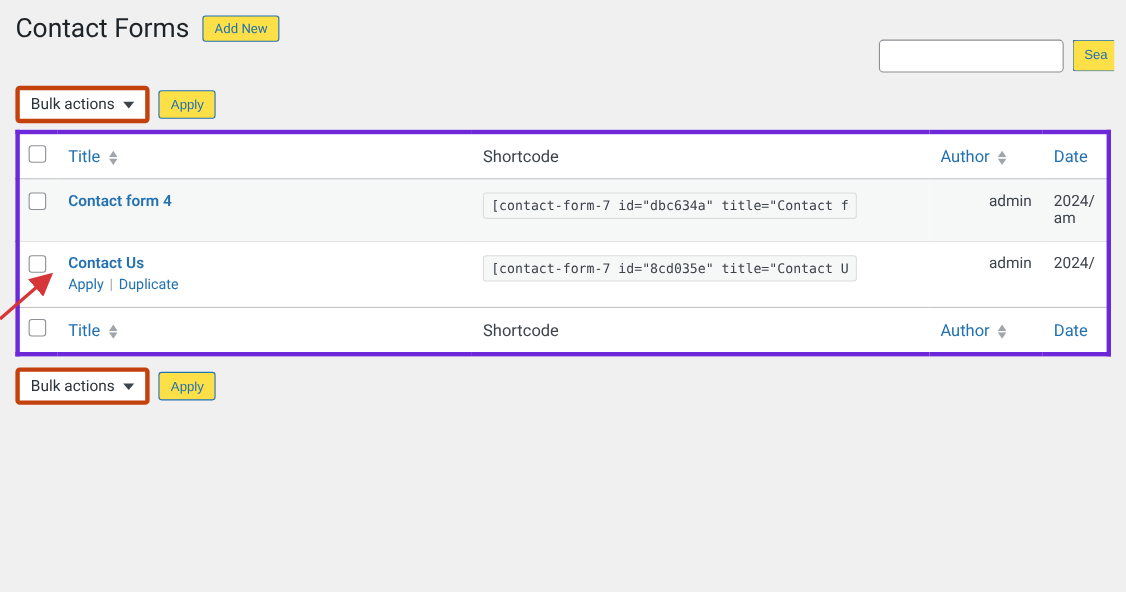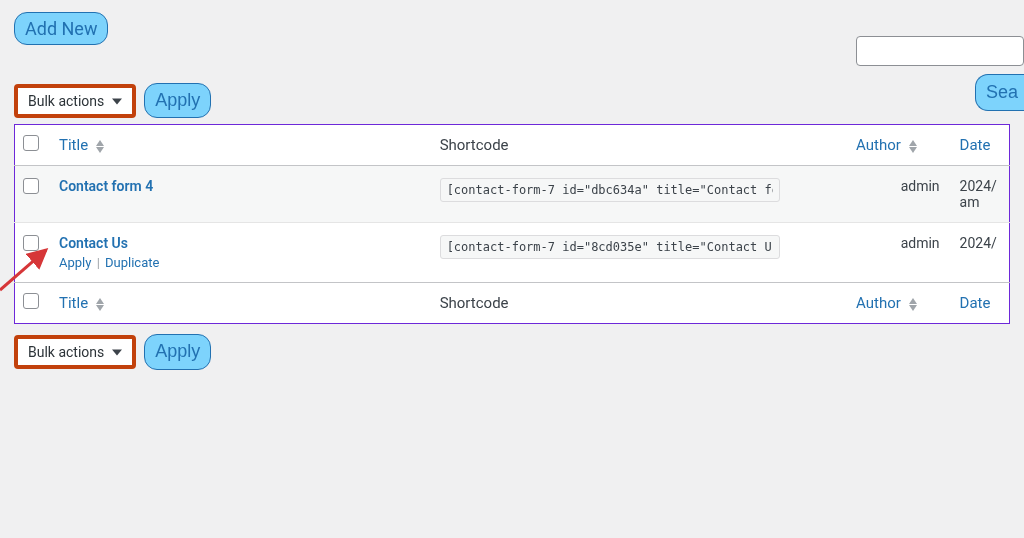--- a/index.html
+++ b/index.html
@@ -28,24 +28,24 @@
     }
     .page-title {
       font-size: 24px;
       font-weight: 400;
       color: #1d2327;
     }
     .btn {
       display: inline-block;
       border: 1px solid #2271b1;
       color: #2271b1;
-      background: #7dd3fc;
-      border-radius: 13px;
+      background: #fde047;
+      border-radius: 3px;
       cursor: pointer;
-      font-size: 18px;
+      font-size: 12px;
       padding: 4px 10px;
       line-height: 1.4;
     }
     .btn-add {
       padding: 3px 10px;
     }
     .top-right {
       position: absolute;
       top: 0;
       right: 0;
@@ -56,25 +56,24 @@
       border-top: none;
       border-right: none;
       padding: 4px 10px;
       font-size: 13px;
       color: #646970;
       border-bottom-left-radius: 4px;
     }
     .search-bar {
       position: absolute;
       top: 36px;
-      right: 0;
+      right: 11px;
       display: flex;
       gap: 8px;
-      align-items: flex-end;
-      flex-direction: column;
+      align-items: flex-start;
     }
     .search-input {
       width: 168px;
       height: 30px;
       border: 1px solid #8c8f94;
       border-radius: 4px;
       padding: 0 8px;
       font-size: 14px;
     }
     .search-btn {
@@ -114,21 +113,21 @@
       width: 0;
       height: 0;
       border-left: 5px solid transparent;
       border-right: 5px solid transparent;
       border-top: 6px solid #3c434a;
     }
     .list-table {
       width: 100%;
       border-collapse: collapse;
       background: #fff;
-      border: 1px solid #6d28d9;
+      border: 4px solid #6d28d9;
     }
     .list-table thead th,
     .list-table tfoot th {
       text-align: left;
       font-weight: 400;
       padding: 10px 10px;
       color: #2271b1;
       border-bottom: 1px solid #c3c4c7;
       font-size: 15px;
     }
@@ -236,20 +235,21 @@
     }
     tbody tr.hovered {
       background: #f6f7f7;
     }
   </style>
 </head>
 <body>
 
 <div class="wrap">
   <div class="header">
+    <h1 class="page-title">Contact Forms</h1>
     <a class="btn btn-add">Add New</a>
   </div>
 
 
   <div class="search-bar">
     <input type="text" class="search-input" style="">
     <button class="btn search-btn">Sea</button>
   </div>
 
   <div class="tablenav">

